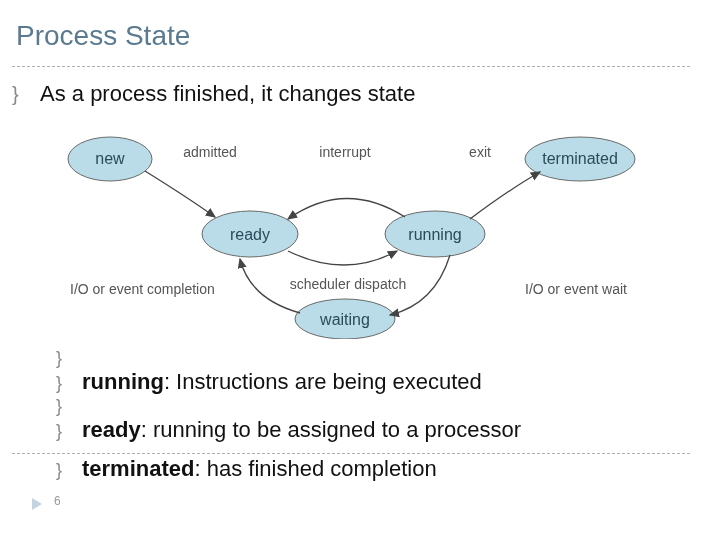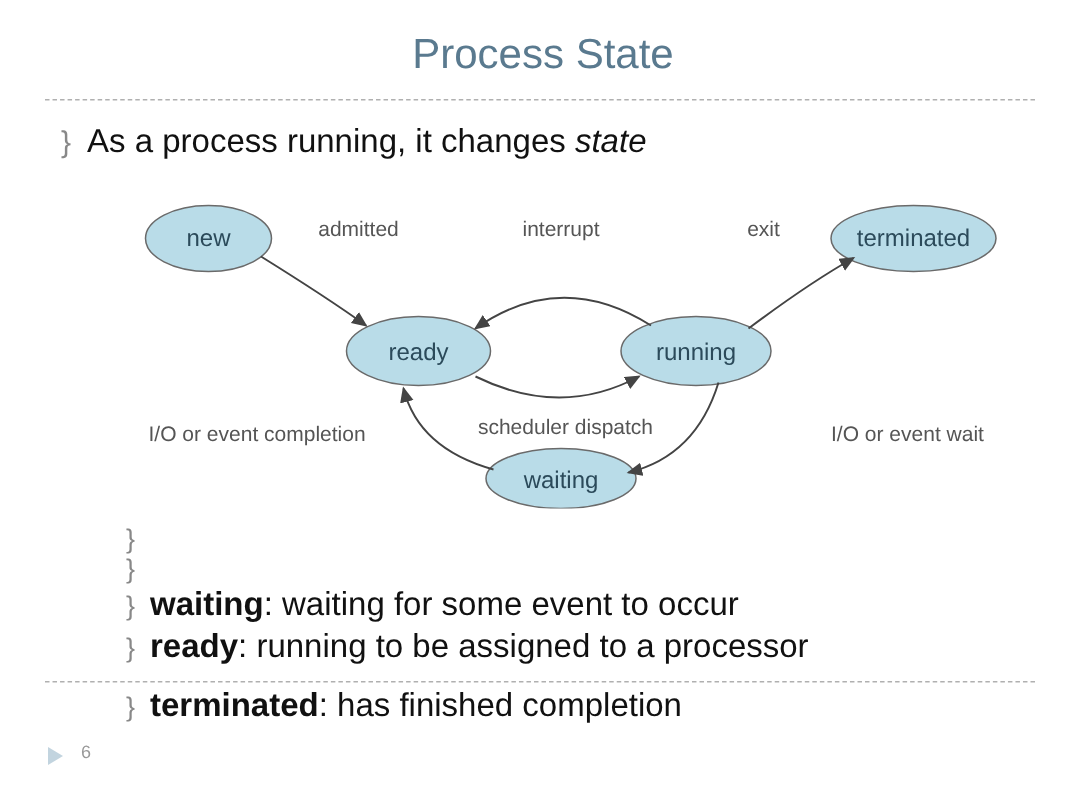--- a/index.html
+++ b/index.html
@@ -6,22 +6,21 @@
     margin: 0;
     padding: 0;
     font-family: Arial, Helvetica, sans-serif;
     width: 720px;
     height: 540px;
     background: #fff;
     position: relative;
     overflow: hidden;
   }
   .slide {
-    padding: 20px 30px 10px 30px;
-    text-align: center;
+    padding: 20px 30px 10px 12px;
   }
   .title {
     font-size: 28px;
     color: #5a7a8f;
     font-weight: 400;
     margin: 0 0 14px 4px;
   }
   .hr-dotted {
     border: none;
     border-top: 1px dashed #b0b0b0;
@@ -40,21 +39,20 @@
     font-size: 20px;
     width: 28px;
     flex-shrink: 0;
     line-height: 1;
   }
   .intro {
     font-size: 22px;
     color: #111;
   }
   .italic {
-    font-style: italic;
   }
   .sublist {
     margin-left: 44px;
     margin-top: 6px;
   }
   .sublist .line {
     margin: 2px 0;
   }
   .sublist .bullet {
     font-size: 18px;
@@ -112,21 +110,21 @@
 </head>
 <body>
 
 <div class="slide">
   <h1 class="title">Process State</h1>
   <hr class="hr-dotted">
 
   <div class="line">
     <span class="bullet">}</span>
     <span class="intro">
-      <span>As a process running, it changes </span><span class="italic">state</span>
+      <span>As a process finished, it changes </span><span class="italic">state</span>
     </span>
   </div>
 
   <div class="diagram-wrap">
     <svg width="600" height="220" viewBox="0 0 600 220">
       <defs>
         <marker id="ah" markerWidth="9" markerHeight="9" refX="7" refY="3.5" orient="auto">
           <polygon points="0 0, 8 3.5, 0 7" fill="#444"></polygon>
         </marker>
       </defs>
@@ -165,24 +163,24 @@
       <text class="edgelabel" x="20" y="175" text-anchor="start">I/O or event completion</text>
     </svg>
   </div>
 
   <div class="sublist">
     <div class="line">
       <span class="bullet">}</span>
     </div>
     <div class="line">
       <span class="bullet">}</span>
+      <span class="sub"><span class="bold">running</span><span>:  Instructions are being executed</span></span>
     </div>
     <div class="line">
       <span class="bullet">}</span>
-      <span class="sub"><span class="bold">waiting</span><span>: waiting for some event to occur</span></span>
     </div>
     <div class="line">
       <span class="bullet">}</span>
       <span class="sub"><span class="bold">ready</span><span>:  running to be assigned to a processor</span></span>
     </div>
   </div>
 
   <hr class="hr-dotted bottom">
 
   <div class="sublist" style="margin-top:0">

